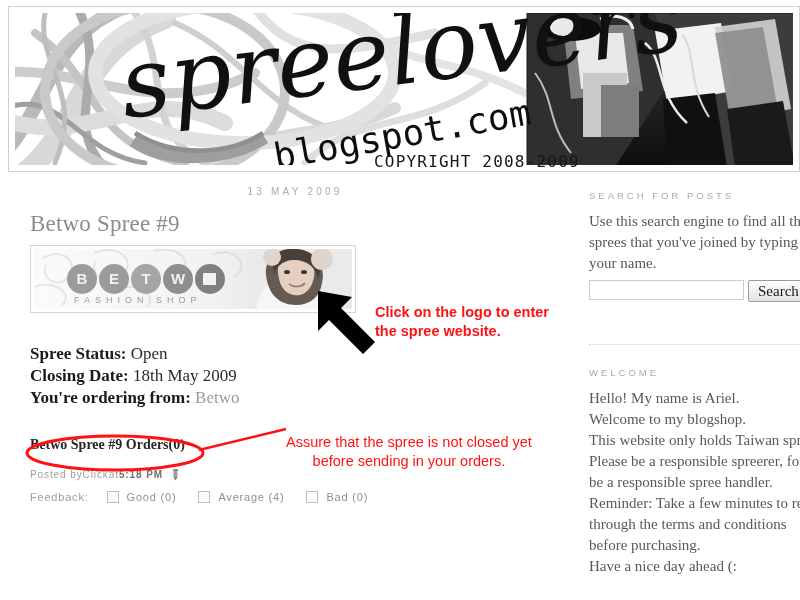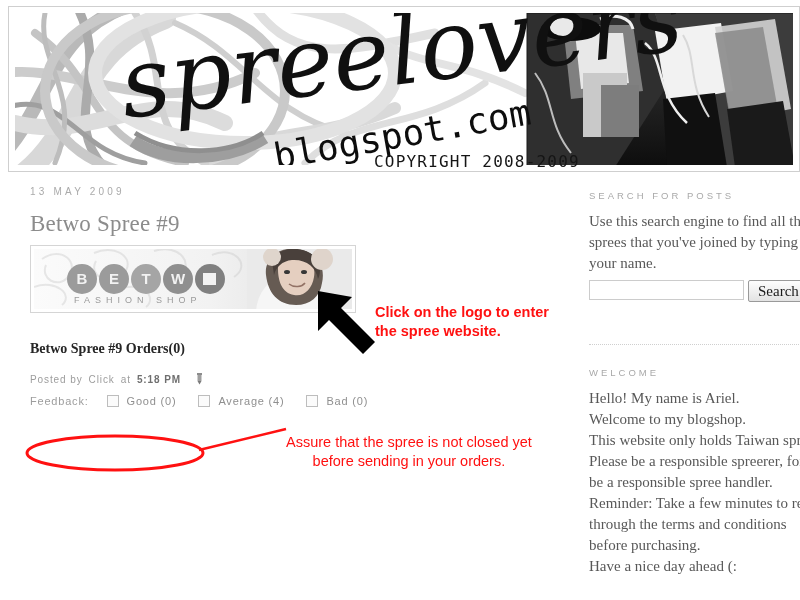--- a/index.html
+++ b/index.html
@@ -61,20 +61,21 @@
     width: 530px;
   }
 
   .post-date {
     font-family: "Liberation Sans", sans-serif;
     font-size: 10px;
     letter-spacing: 3.2px;
     color: #aaaaaa;
     text-transform: uppercase;
     margin: 0 0 14px 0;
+    text-align: center;
   }
 
   .post-title {
     font-family: "Liberation Serif", serif;
     font-size: 23px;
     font-weight: normal;
     color: #8c8c8c;
     margin: 12px 0 8px 0;
     letter-spacing: 0.2px;
   }
@@ -133,22 +134,20 @@
     color: #262626;
   }
 
   .posted-by {
     margin-top: 16px;
     font-family: "Liberation Sans", sans-serif;
     font-size: 10px;
     letter-spacing: 0.9px;
     color: #9d9d9d;
     display: flex;
-    align-items: center;
-    gap: 6px;
   }
   .posted-by .who { color:#9d9d9d; }
   .posted-by .tm { color:#6f6f6f; font-weight:bold; }
   .pencil { margin-left: 8px; display:inline-flex; }
 
   .feedback-row {
     margin-top: 10px;
     display: flex;
     align-items: center;
     font-family: "Liberation Sans", sans-serif;
@@ -377,20 +376,34 @@
               <circle cx="238" cy="8" r="9" fill="#ded3c9"></circle>
               <rect x="213" y="0" width="107" height="62" fill="#ffffff" opacity="0.06"></rect>
             </g>
             <rect width="320" height="62" fill="#888888" opacity="0.0"></rect>
           </g>
         </svg>
       </div>
     </div>
 
 
+    <div class="status-block">
+      <div class="status-line">
+        <b>Spree Status:</b>
+        <span class="val">Open</span>
+      </div>
+      <div class="status-line">
+        <b>Closing Date:</b>
+        <span class="val">18th May 2009</span>
+      </div>
+      <div class="status-line">
+        <b>You're ordering from:</b>
+        <span class="valdim">Betwo</span>
+      </div>
+    </div>
 
     <div class="orders-head">Betwo Spree #9 Orders(0)</div>
 
     <div class="posted-by">
       <span class="who">Posted by</span>
       <span class="who">Click</span>
       <span class="who">at</span>
       <span class="tm">5:18 PM</span>
       <span class="pencil">
         <svg width="9" height="12" viewBox="0 0 9 12">

